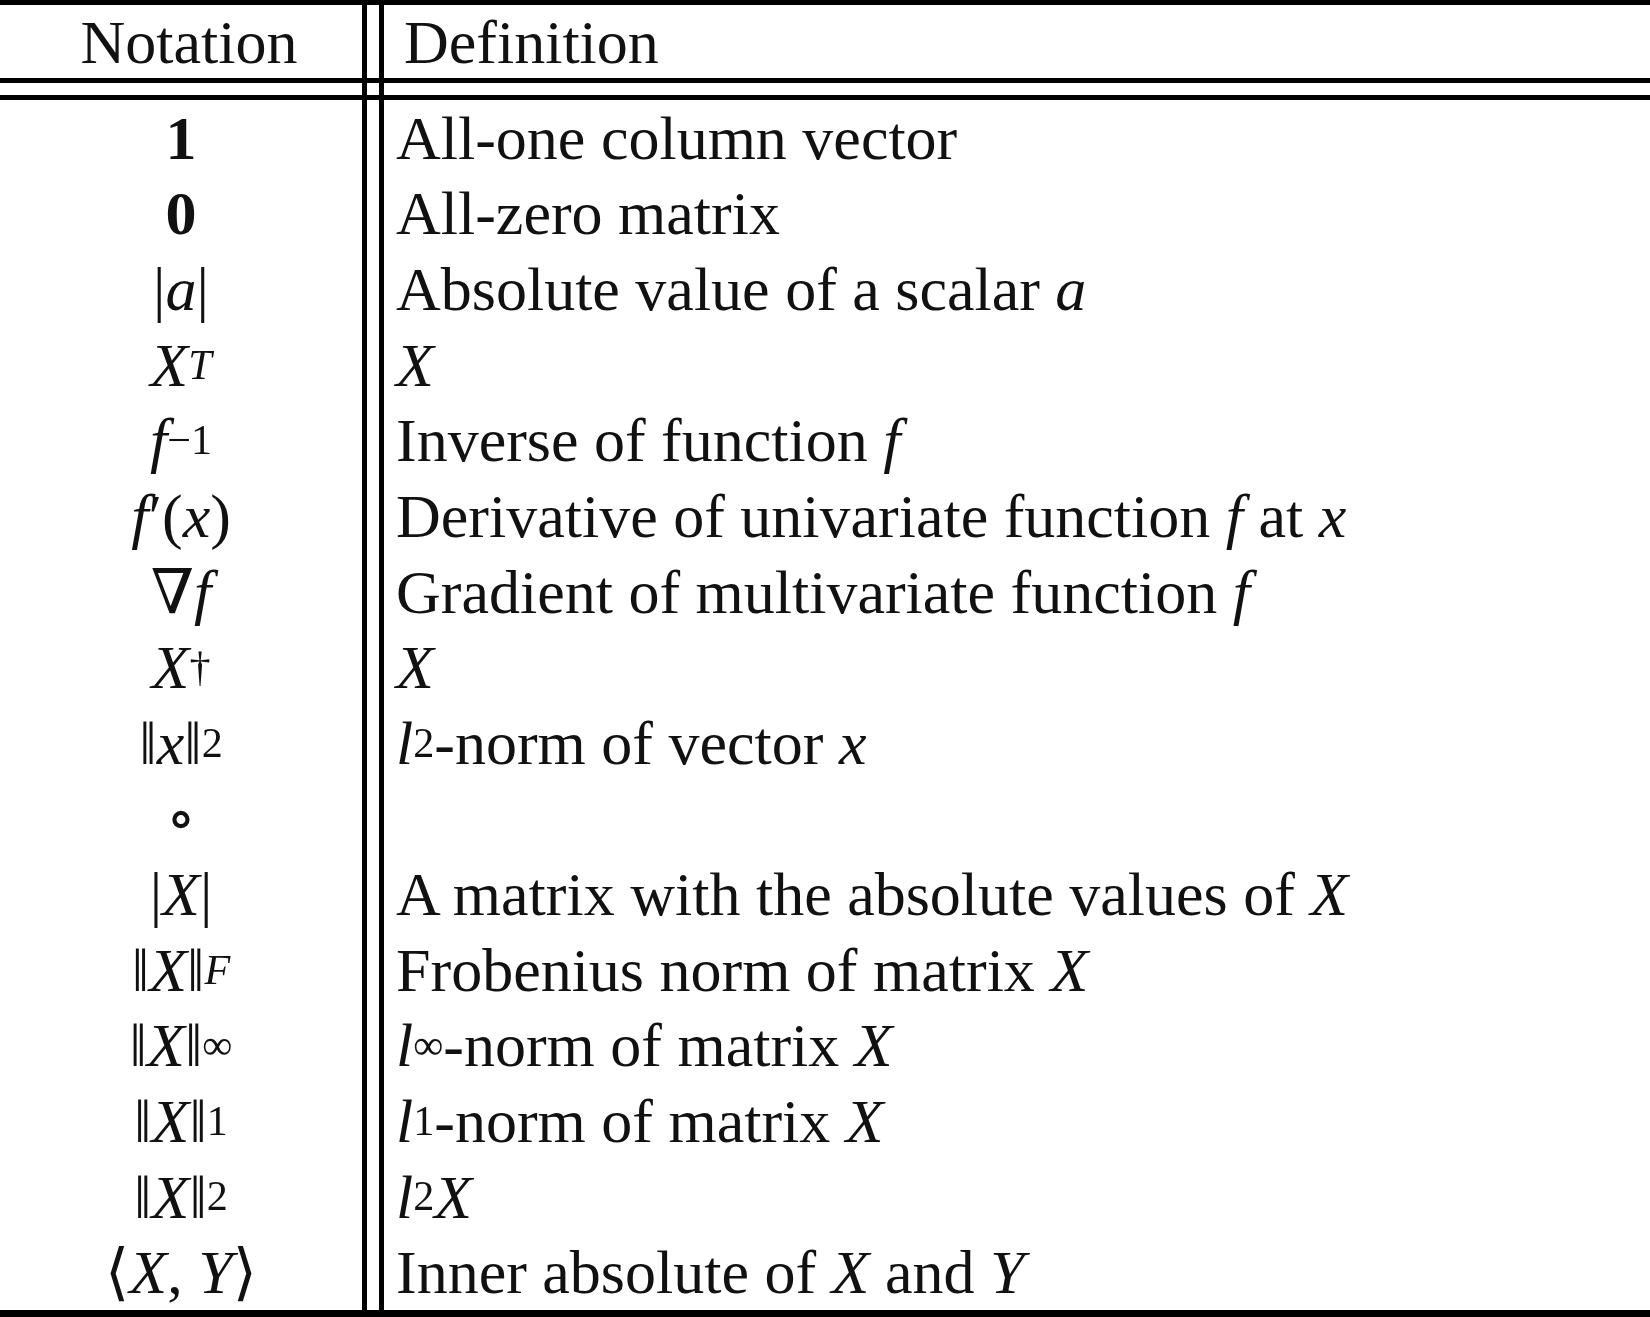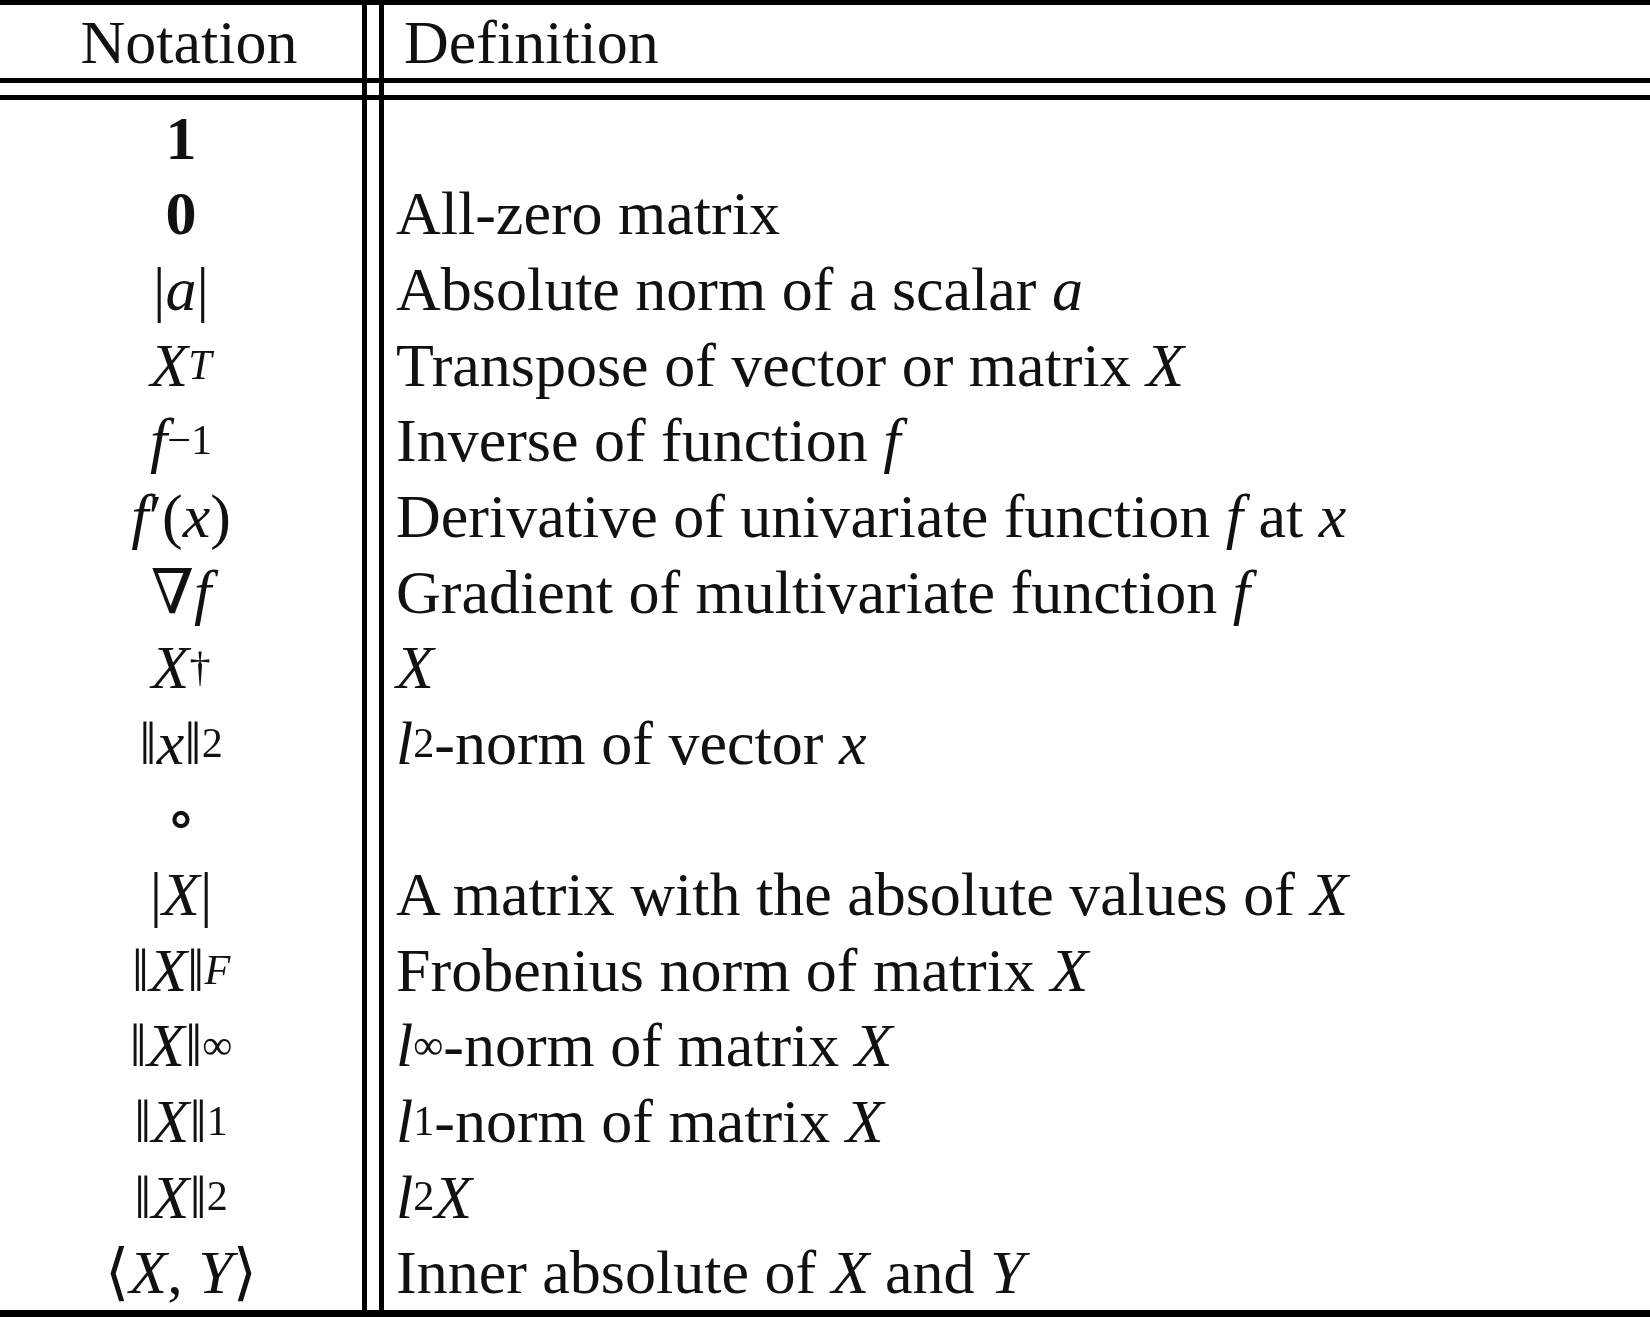--- a/index.html
+++ b/index.html
@@ -105,32 +105,33 @@
   <div class="rule rule-bottom"></div>
 
   <div class="header-row">
     <div class="cell ncell">Notation</div>
     <div class="cell dcell">Definition</div>
   </div>
 
   <div class="rows" id="rows">
       <div class="row">
         <div class="cell ncell"><span class="s-b">1</span></div>
+        <div class="cell dcell"><span class="s-n">All-one column vector</span></div>
       </div>
       <div class="row">
         <div class="cell ncell"><span class="s-b">0</span></div>
         <div class="cell dcell"><span class="s-n">All-zero matrix</span></div>
       </div>
       <div class="row">
         <div class="cell ncell"><span class="s-n">|</span><span class="s-i">a</span><span class="s-n">|</span></div>
-        <div class="cell dcell"><span class="s-n">Absolute norm of a scalar </span><span class="s-i">a</span></div>
+        <div class="cell dcell"><span class="s-n">Absolute value of a scalar </span><span class="s-i">a</span></div>
       </div>
       <div class="row">
         <div class="cell ncell"><span class="s-i">X</span><span class="s-supi">T</span></div>
-        <div class="cell dcell"><span class="s-n">Transpose of vector or matrix </span><span class="s-i">X</span></div>
+        <div class="cell dcell"><span class="s-i">X</span></div>
       </div>
       <div class="row">
         <div class="cell ncell"><span class="s-i">f</span><span class="s-sup">−1</span></div>
         <div class="cell dcell"><span class="s-n">Inverse of function </span><span class="s-i">f</span></div>
       </div>
       <div class="row">
         <div class="cell ncell"><span class="s-i">f</span><span class="s-n">′(</span><span class="s-i">x</span><span class="s-n">)</span></div>
         <div class="cell dcell"><span class="s-n">Derivative of univariate function </span><span class="s-i">f</span><span class="s-n"> at </span><span class="s-i">x</span></div>
       </div>
       <div class="row">

